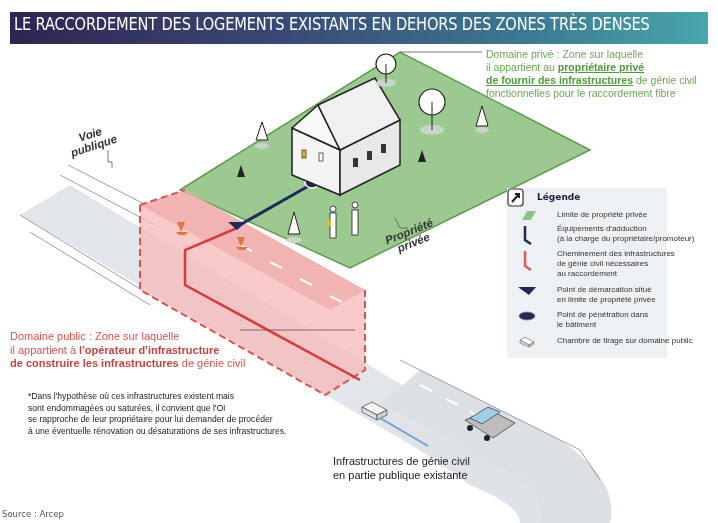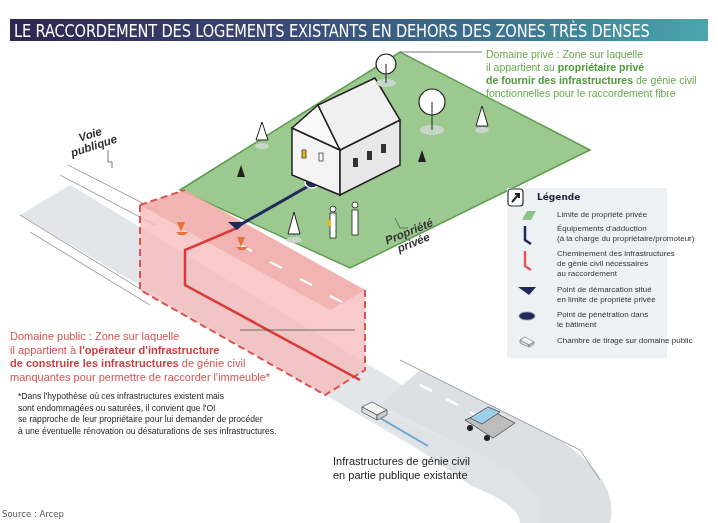--- a/index.html
+++ b/index.html
@@ -1,27 +1,27 @@
 <!DOCTYPE html>
 <html><head>
 <meta charset="utf-8">
 <style>
   html,body{margin:0;padding:0;background:#fff;}
   body{width:718px;height:523px;position:relative;overflow:hidden;font-family:"Liberation Sans",sans-serif;}
-  .banner{position:absolute;left:10px;top:19px;width:698px;height:22px;
+  .banner{position:absolute;left:10px;top:12px;width:698px;height:32px;
     background:linear-gradient(90deg,#2f2550 0%,#3a4a78 40%,#3c7b92 75%,#4aa6ad 100%);}
   .banner span{position:absolute;left:4px;top:2px;color:#fff;font-size:17px;letter-spacing:-0.2px;white-space:nowrap;
     font-family:"DejaVu Sans",sans-serif;transform:scaleX(0.86);transform-origin:left center;}
   svg.scene{position:absolute;left:0;top:0;}
   .txt{position:absolute;font-size:10.5px;line-height:13px;white-space:nowrap;}
   .priv{color:#6aa84f;left:486px;top:48px;}
-  .priv b{color:#4f9a3a;}
+  .priv b{color:#4f9a3a;text-decoration:underline;}
   .pub{color:#d9534f;left:10px;top:330px;font-size:11px;line-height:13.5px;}
   .pub b{color:#cf3f3f;}
-  .note{color:#222;left:18px;top:391px;font-size:8.6px;line-height:11.5px;}
+  .note{color:#222;left:28px;top:391px;font-size:8.6px;line-height:11.5px;}
   .infra{color:#222;left:333px;top:454px;font-size:11px;line-height:14px;}
   .source{color:#555;left:2px;top:508px;font-size:8.5px;font-weight:normal;font-family:"DejaVu Sans",sans-serif;}
   .legend{position:absolute;left:507px;top:188px;width:160px;height:170px;background:#eef1f4;}
   .legend .title{position:absolute;left:30px;top:4px;font-size:9px;font-weight:bold;color:#1d1d3a;font-family:"DejaVu Sans",sans-serif;}
   .legend .row{position:absolute;left:0;width:193px;font-size:8px;line-height:10px;color:#333;}
   .legend .row .lbl{position:absolute;left:34px;top:0;white-space:nowrap;padding-left:16px;}
   .legend .row svg{position:absolute;left:10px;top:0;}
   .label-rot{position:absolute;font-style:italic;font-weight:bold;color:#333;font-size:11.5px;line-height:12px;text-align:center;}
 </style>
 </head>
@@ -165,21 +165,20 @@
   <div>Domaine privé : Zone sur laquelle</div>
   <div><span>il appartient au </span><b>propriétaire privé</b></div>
   <div><b>de fournir des infrastructures</b><span> de génie civil</span></div>
   <div>fonctionnelles pour le raccordement fibre</div>
 </div>
 
 <div class="txt pub">
   <div>Domaine public : Zone sur laquelle</div>
   <div><span>il appartient à </span><b>l'opérateur d'infrastructure</b></div>
   <div><b>de construire les infrastructures</b><span> de génie civil</span></div>
-  <div>manquantes pour permettre de raccorder l'immeuble*</div>
 </div>
 
 <div class="txt note">
   <div>*Dans l'hypothèse où ces infrastructures existent mais</div>
   <div>sont endommagées ou saturées, il convient que l'OI</div>
   <div>se rapproche de leur propriétaire pour lui demander de procéder</div>
   <div>à une éventuelle rénovation ou désaturations de ses infrastructures.</div>
 </div>
 
 <div class="txt infra">

